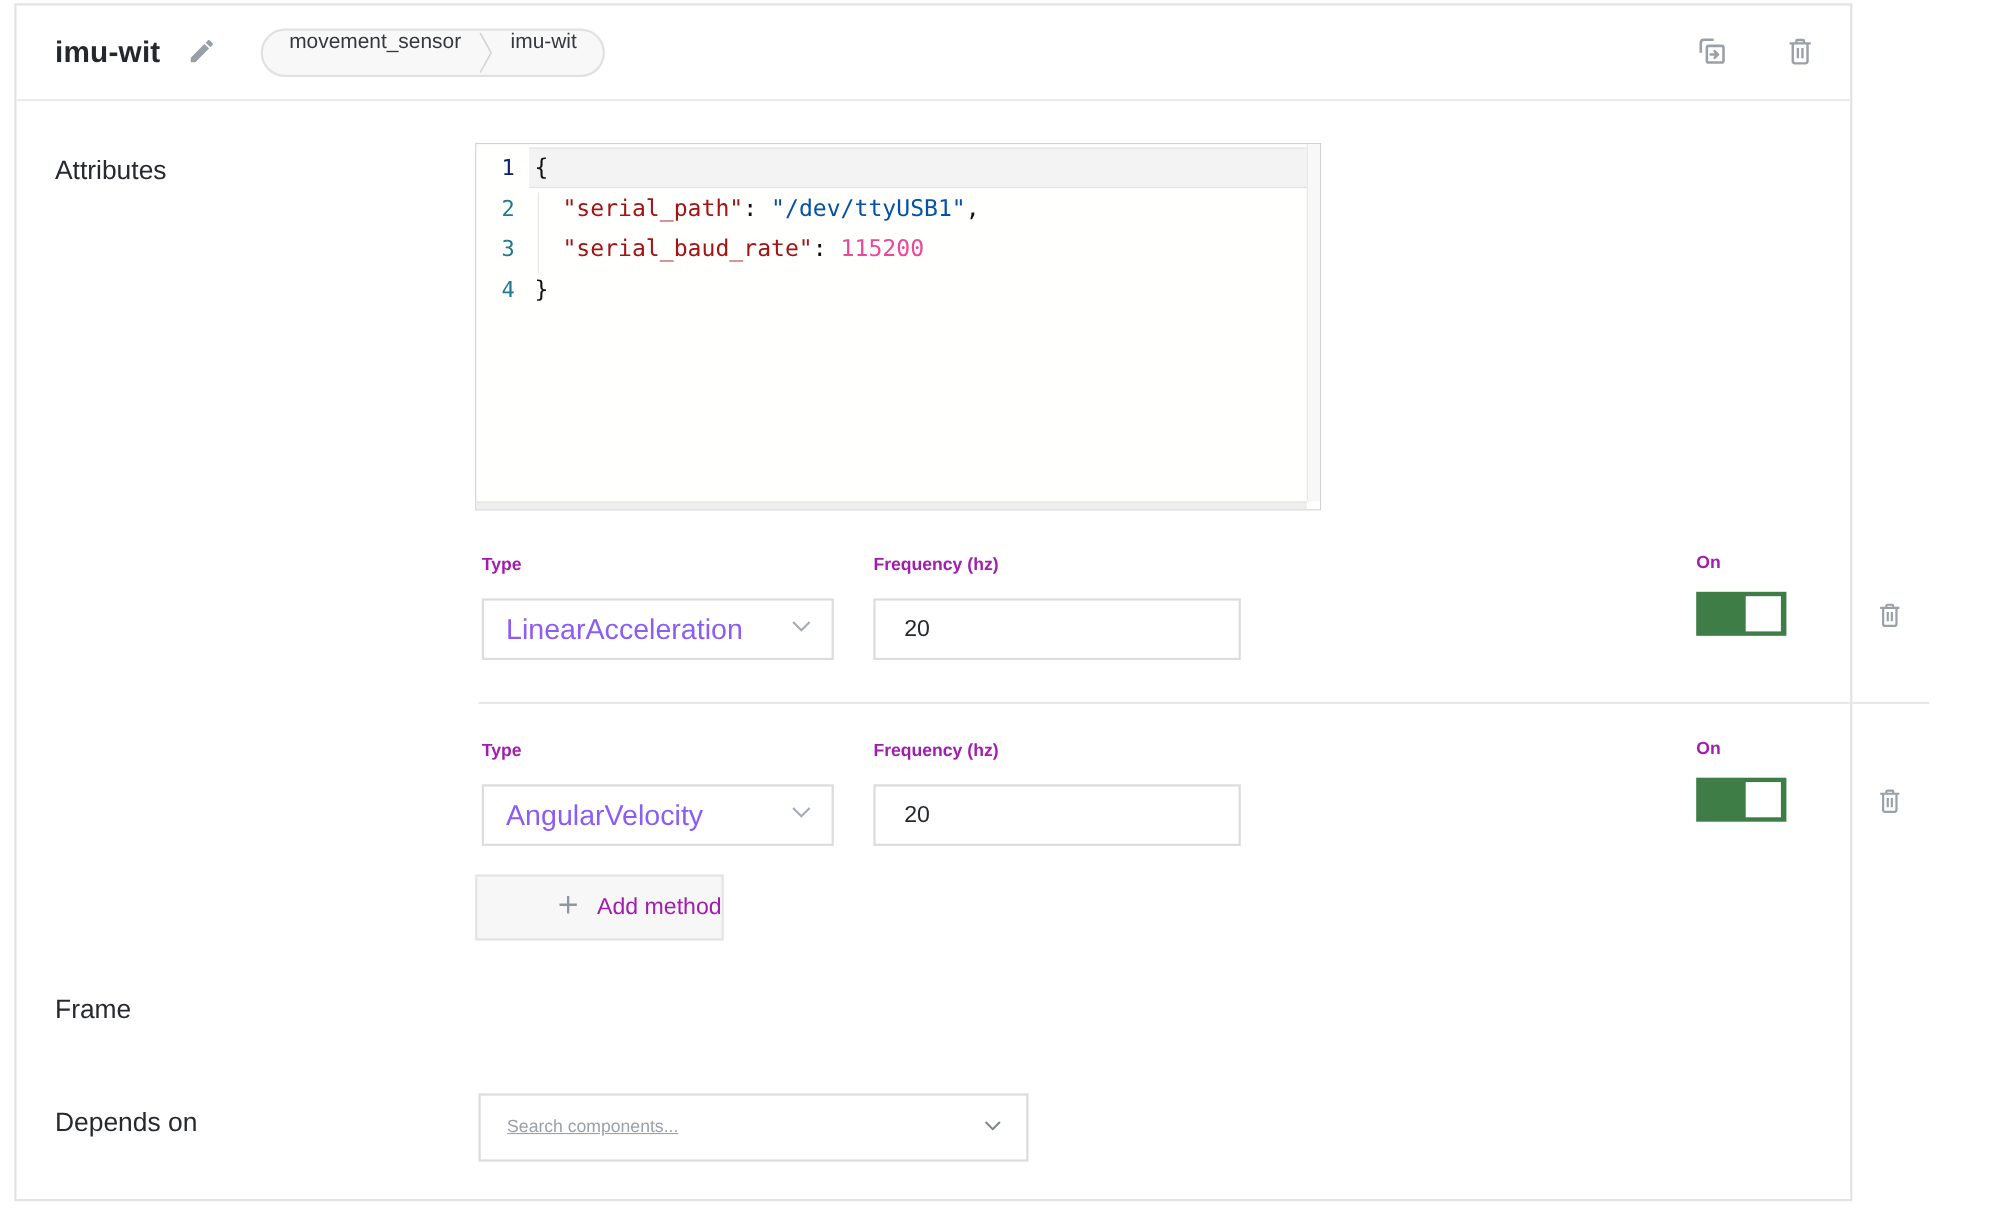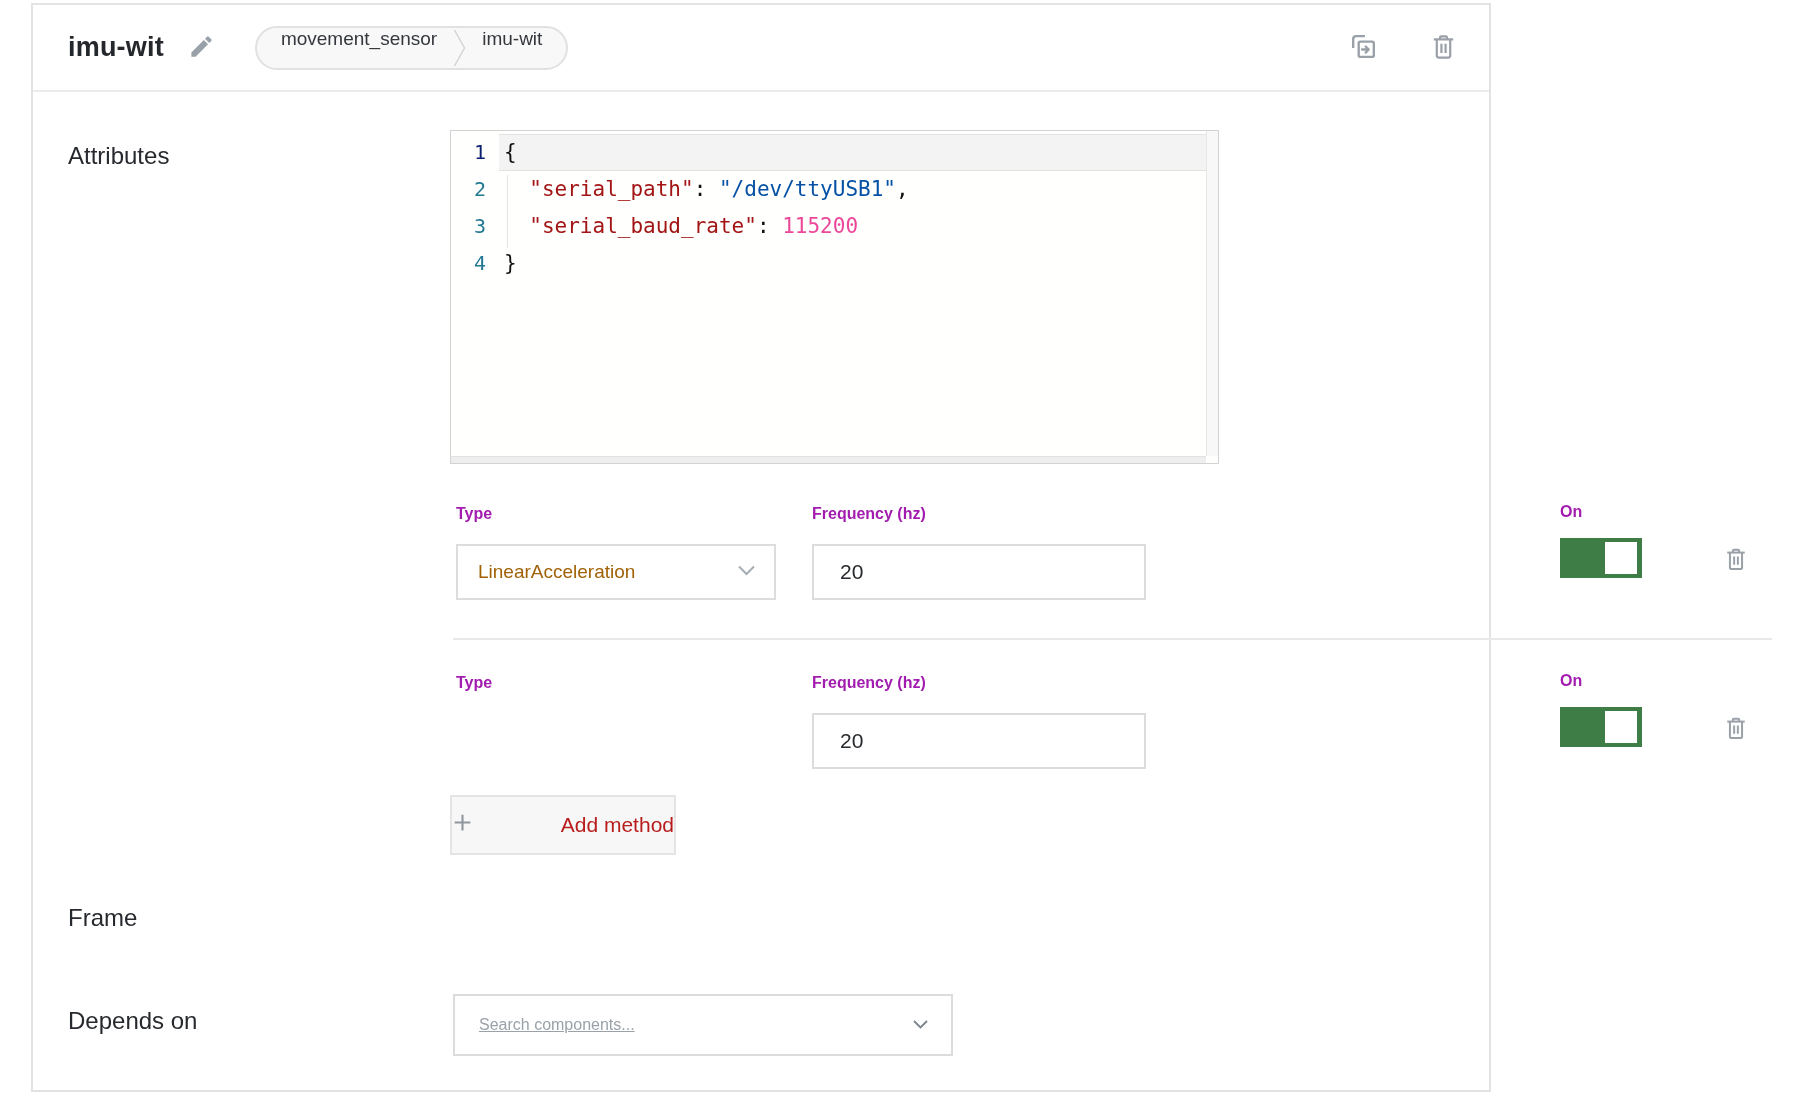--- a/index.html
+++ b/index.html
@@ -1,20 +1,20 @@
 <!DOCTYPE html>
 <html><head>
 <meta charset="utf-8">
 <style>
   * { box-sizing: border-box; margin: 0; padding: 0; }
   html,body { background:#fff; }
   body { font-family:"Liberation Sans", sans-serif; color:#26292d; }
   .canvas { position:relative; width:1818px; height:1114px; background:#fff; overflow:hidden; }
-  .panel { position:absolute; left:13px; top:3px; width:1460px; height:1089px;
-           background:#fff; border:2px solid #e3e3e3;margin-left:18px; }
+  .panel { position:absolute; left:13px; top:3px; width:1671px; height:1089px;
+           background:#fff; border:2px solid #e3e3e3; }
 
   
   .header { position:absolute; left:0; top:0; right:0; height:87px;
             border-bottom:2px solid #ebebeb; display:flex; align-items:center; padding-left:35px; }
   .title { font-size:27px; font-weight:700; color:#24272b; letter-spacing:.2px; }
   .icon-btn { background:none; border:none; padding:0; cursor:pointer; display:inline-flex;
               align-items:center; justify-content:center; }
   .pencil-btn { margin-left:24px; }
   .pill { margin-left:40px; display:flex; align-items:flex-start; height:44px; gap:16px;
           background:#f8f8f8; border:2px solid #e1e1e1; border-radius:23px; padding:0 24px;
@@ -47,34 +47,34 @@
              background:#f8f8f8; border-left:1px solid #e7e7e7; }
   .hscroll { position:absolute; left:0; right:12px; bottom:0; height:7px;
              background:#eeeeee; border-top:1px solid #e2e2e2; }
 
   
   .cap-row { position:absolute; left:417px; width:1335px; height:160px; }
   .field-label { position:absolute; font-size:16px; color:#a21caf;font-weight:bold; }
   .select, .text-input { position:absolute; height:56px; background:#fff;
        border:2px solid #dcdcdc; display:flex; align-items:center; cursor:pointer; }
   .select { padding:0 18px 0 20px; justify-content:space-between; }
-  .select-value { font-size:19px; color:#a16207; }
+  .select-value { font-size:26px; color:#8b5cf6; }
   .text-input { padding-left:26px; font-size:21px; color:#26292d; }
   .type-select { left:6px; top:39px; width:320px; }
   .freq-input  { left:362px; top:39px; width:334px; }
   .toggle { position:absolute; left:1110px; top:33px; width:82px; height:40px;
             background:#3e7d45; cursor:pointer; }
   .toggle .knob { position:absolute; top:4px; right:5px; width:32px; height:32px; background:#fff; }
   .row-trash { position:absolute; left:1272px; top:40px; }
   .row-divider { position:absolute; left:3px; top:133px; width:1319px; height:2px; background:#e8e8e8; }
 
   .ghost-btn { position:absolute; display:flex; align-items:center; gap:16px;
                background:#f7f7f7; border:2px solid #e4e4e4; cursor:pointer;
-               font-family:"Liberation Sans", sans-serif; font-size:21px; color:#b91c1c;
-               justify-content:space-between; }
+               font-family:"Liberation Sans", sans-serif; font-size:21px; color:#a21caf;
+               justify-content:flex-end; }
   .add-method-btn { left:417px; top:790px; width:226px; height:60px; }
   .add-frame-btn  { left:417px; top:884px; width:208px; height:59px; }
 
   .search-select { left:420px; top:989px; width:500px; height:62px; padding:0 22px 0 24px; }
   .placeholder { font-size:16px; color:#9aa1a8;text-decoration:underline; }
 </style>
 </head>
 <body>
 
 <div class="canvas">
@@ -171,20 +171,28 @@
           <path d="M9.3 6.5 V5 c0-.5.4-.9.9-.9 h3.6 c.5 0 .9.4.9.9 V6.5"></path>
           <path d="M6.8 6.5 V19 c0 .9.7 1.6 1.6 1.6 h7.2 c.9 0 1.6-.7 1.6-1.6 V6.5"></path>
           <path d="M10.4 9.8 v7.2 M13.6 9.8 v7.2"></path>
         </svg>
       </span>
     </button>
     <div class="row-divider"></div>
   </div>
         <div class="cap-row" style="top: 669px;">
     <span class="field-label" style="left:6px; top:0;">Type</span>
+    <div class="select type-select">
+      <span class="select-value">AngularVelocity</span>
+      <span>
+        <svg width="19" height="13" viewBox="0 0 19 13" fill="none">
+          <polyline points="2,2.5 9.5,10 17,2.5" stroke="#a6acb3" stroke-width="2"></polyline>
+        </svg>
+      </span>
+    </div>
     <span class="field-label" style="left:362px; top:0;">Frequency (hz)</span>
     <div class="text-input freq-input">20</div>
     <span class="field-label" style="left:1110px; top:-2px;">On</span>
     <div class="toggle" style="background: rgb(62, 125, 69);">
       <div class="knob"></div>
     </div>
     <button class="icon-btn row-trash">
       <span>
         <svg width="28" height="28" viewBox="0 0 24 24" fill="none" stroke="#9aa0a8" stroke-width="1.7">
           <path d="M4.5 6.5 h15"></path>

